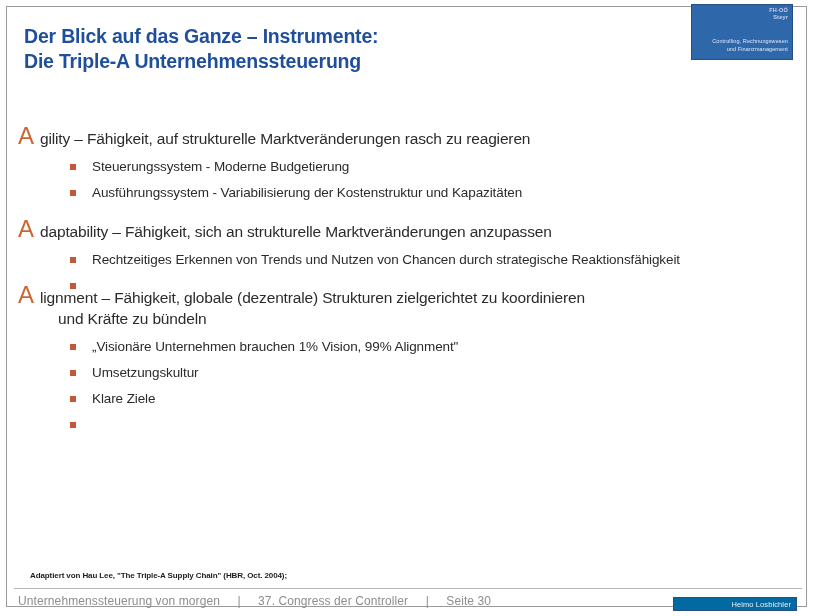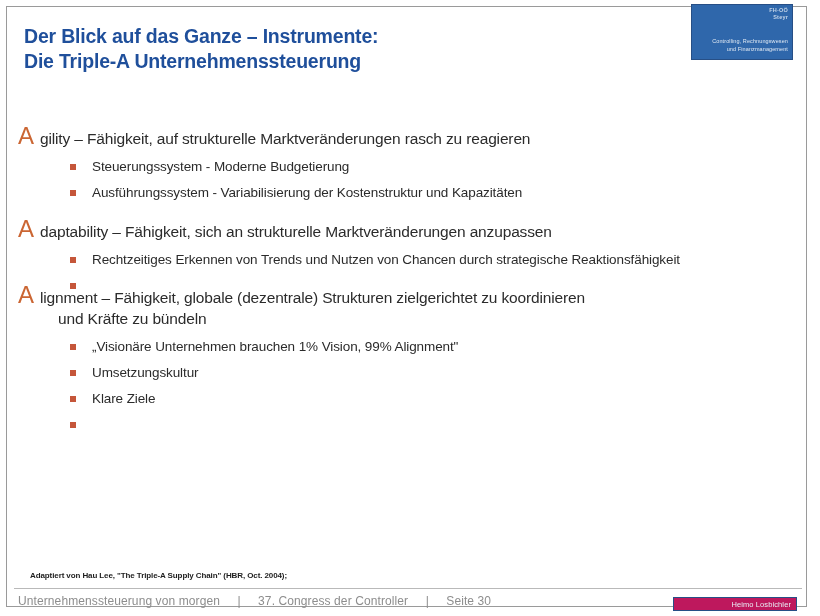--- a/index.html
+++ b/index.html
@@ -185,21 +185,21 @@
   .footer-text .sep {
     display: inline-block;
     padding: 0 14px;
   }
   .author-box {
     position: absolute;
     left: 673px;
     top: 597px;
     width: 124px;
     height: 14px;
-    background: #be185d;
+    background: #0369a1;
     border: 1px solid #274f86;
     box-sizing: border-box;
   }
   .author-box span {
     position: absolute;
     right: 5px;
     top: 2px;
     color: #e8eef7;
     font-size: 7.5px;
     letter-spacing: 0.1px;

